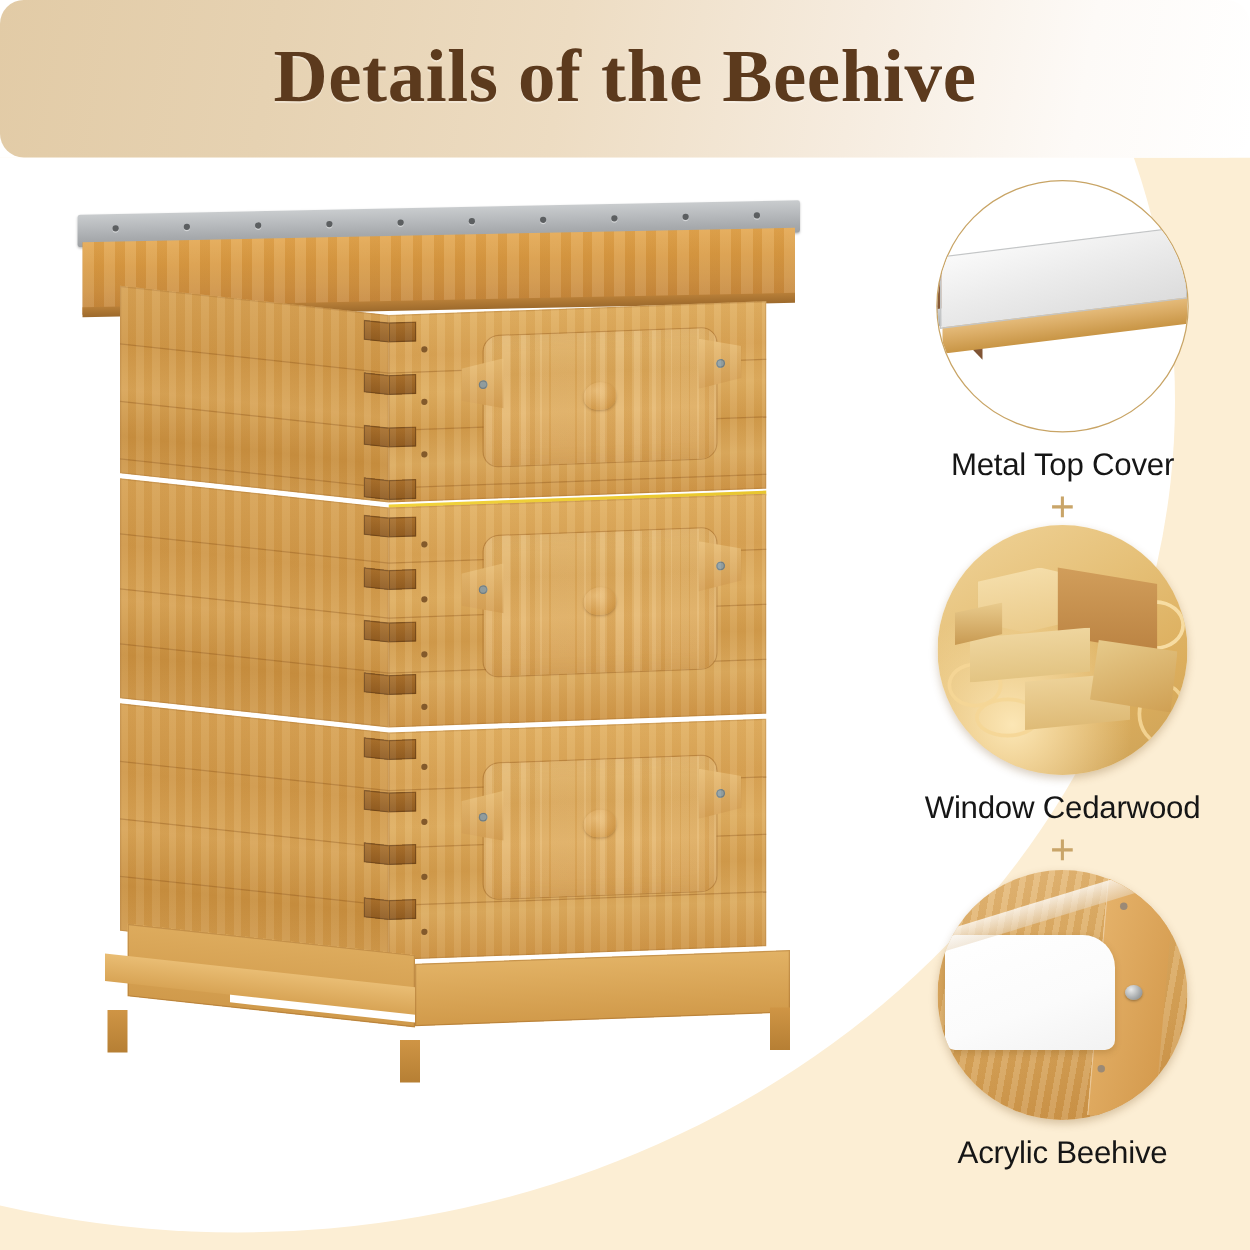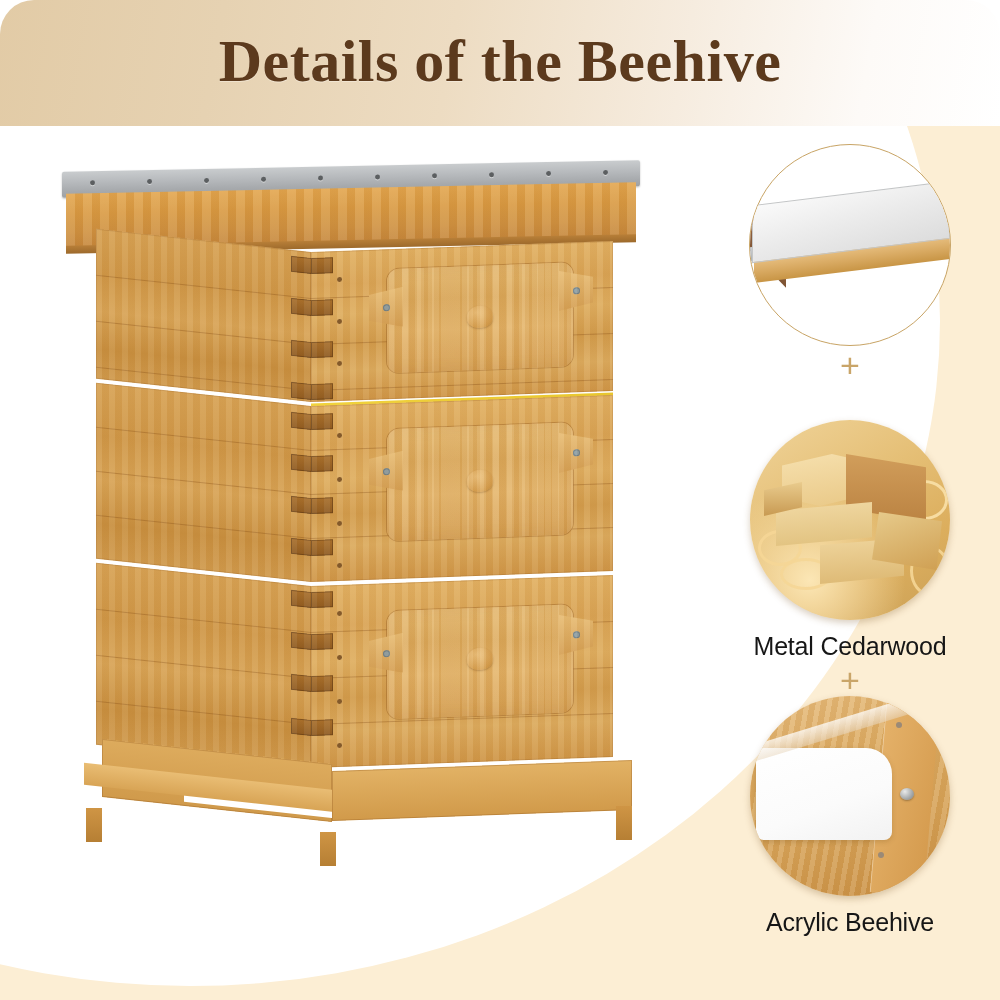--- a/index.html
+++ b/index.html
@@ -21,20 +21,21 @@
     background:#ffffff;
     border-radius:50%;
   }
 
   
   .banner{
     position:absolute;left:0;top:0;width:1000px;height:126px;
     border-top-left-radius:34px;border-top-right-radius:34px;
     background:linear-gradient(100deg,#e2cba6 0%,#e6d2b2 22%,#eddcc2 45%,#f6ecdf 68%,#fdfaf7 86%,#ffffff 100%);
     overflow:hidden;
+    border-radius:19px;
   }
   .banner-title{
     position:absolute;left:0;top:0;width:1000px;height:126px;
     display:flex;align-items:center;justify-content:center;
     font-family:"Liberation Serif", serif;
     font-weight:bold;
     font-size:60px;
     letter-spacing:0.5px;
     color:#5c3a1d;
     text-shadow:0 1px 0 rgba(255,255,255,.35);
@@ -437,20 +438,21 @@
             <s style="left:18px"></s>
               <s style="left:48px"></s>
               <s style="left:78px"></s>
             <s style="left:110px"></s>
               <s style="left:142px"></s>
               <s style="left:172px"></s>
           </div>
           <div class="mt-plate"></div>
         </div>
       </div>
+      <div class="feature-label">Metal Top Cover</div>
       <div class="plus">+</div>
     </div>
 
     <div class="feature" style="top:290px;">
       <div class="fig shadowed">
         <div class="art-cedar">
           <div class="shaving" style="left:8px;top:110px;width:38px;height:30px;"></div>
           <div class="shaving" style="left:30px;top:138px;width:46px;height:26px;"></div>
           <div class="shaving" style="left:150px;top:60px;width:42px;height:34px;border-color:rgba(248,222,165,.95);"></div>
           <div class="shaving" style="left:160px;top:126px;width:34px;height:44px;"></div>
@@ -467,21 +469,21 @@
               background:linear-gradient(175deg,#efd59d,#dcb771);
               clip-path:polygon(0 16%,100% 0,100% 82%,0 100%);"></div>
           <div class="blk" style="left:122px;top:92px;width:70px;height:58px;
               background:linear-gradient(160deg,#e7cb8c,#cf9f52);
               clip-path:polygon(10% 0,100% 16%,92% 100%,0 82%);"></div>
           <div class="blk" style="left:14px;top:62px;width:38px;height:34px;
               background:linear-gradient(180deg,#e9cb8d,#c89a52);
               clip-path:polygon(0 24%,100% 0,100% 74%,0 100%);"></div>
         </div>
       </div>
-      <div class="feature-label">Metal Cedarwood</div>
+      <div class="feature-label">Window Cedarwood</div>
       <div class="plus">+</div>
     </div>
 
     <div class="feature" style="top:566px;">
       <div class="fig shadowed">
         <div class="art-acrylic">
           <div class="aw-grain"></div>
           <div class="aw-frame"></div>
           <div class="aw-glass"></div>
           <div class="aw-strip"></div>

